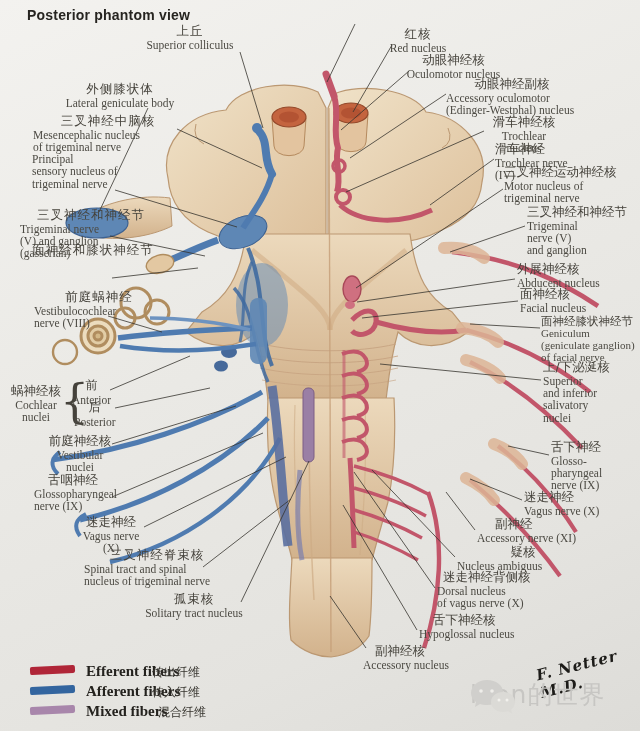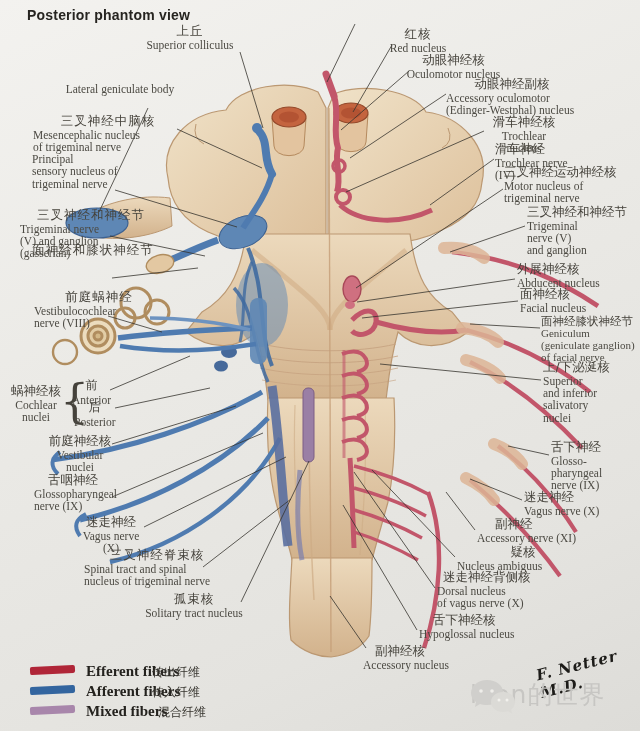--- a/index.html
+++ b/index.html
@@ -243,20 +243,21 @@
     </g>
   </svg>
 
   <div class="title">Posterior phantom view</div>
 
   <div class="lbl center" style="left:135px;top:24px;width:110px">
     <div class="cn">上丘</div>
     <div class="en">Superior colliculus</div>
   </div>
   <div class="lbl center" style="left:45px;top:82px;width:150px">
+    <div class="cn">外侧膝状体</div>
     <div class="en">Lateral geniculate body</div>
   </div>
   <div class="lbl" style="left:33px;top:114px;width:150px">
     <div class="cn">三叉神经中脑核</div>
     <div class="en">Mesencephalic nucleus
 of trigeminal nerve</div>
   </div>
   <div class="lbl" style="left:32px;top:152px;width:150px">
     <div class="en">Principal
 sensory nucleus of

